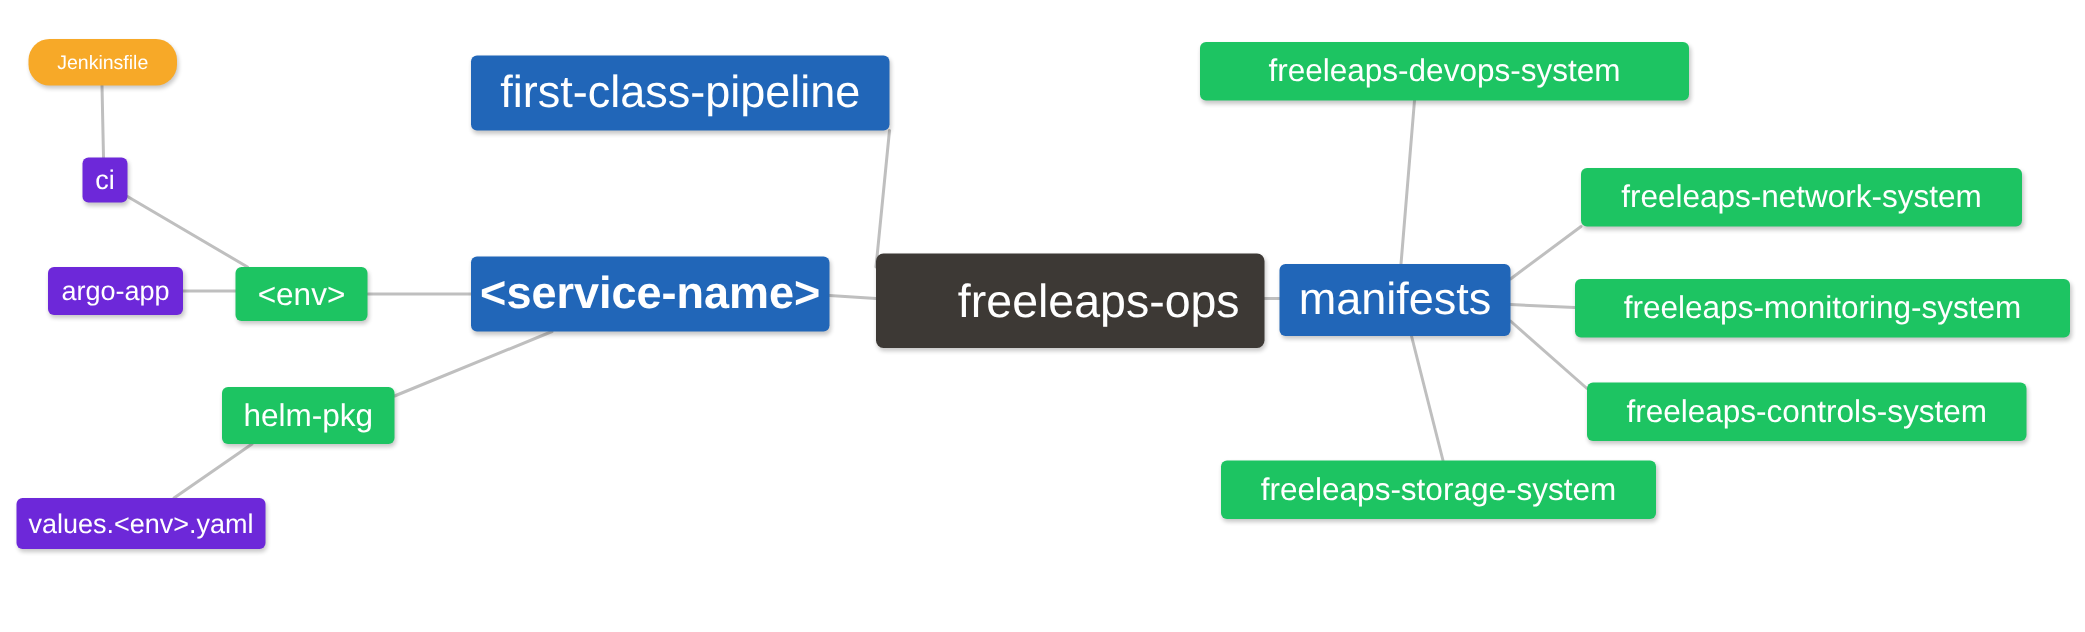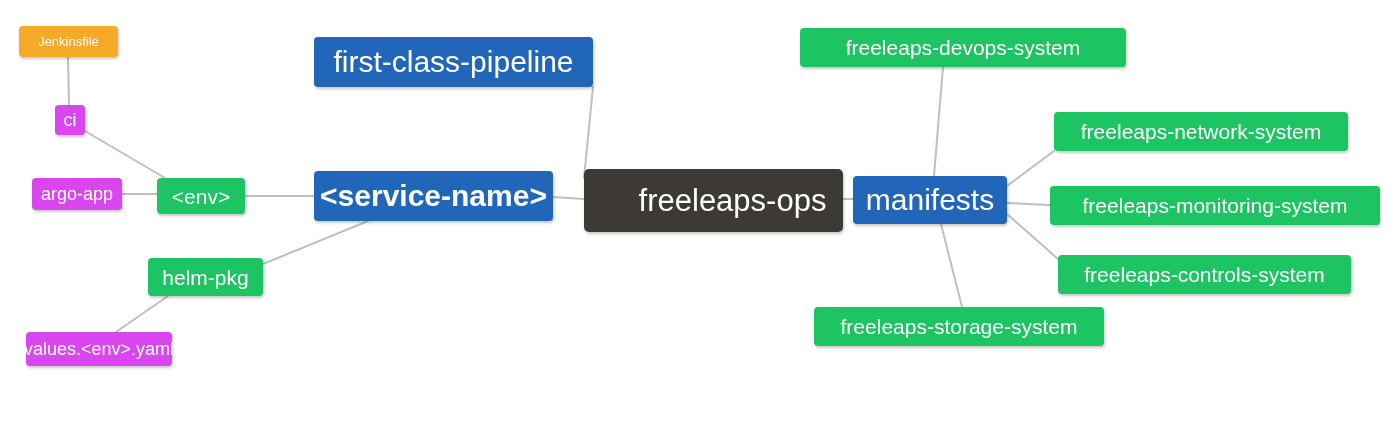--- a/index.html
+++ b/index.html
@@ -47,21 +47,21 @@
     line-height: 1;
     padding: 0 10px;
   }
   .node.root {
     background: #3d3935;
     font-size: 31px;
     border-radius: 5px;
   }
   .node.blue   { background: #2166b8; }
   .node.green  { background: #1dc462; }
-  .node.red    { background: #d946ef; }
+  .node.red    { background: #6d28d9; }
   .node.orange { background: #f7a928; }
 
   .size-xl { font-size: 31px; }
   .size-lg { font-size: 30px; }
   .size-md { font-size: 21px; }
   .size-sm { font-size: 18px; }
   .size-xs { font-size: 13px; }
 </style>
 </head>
 <body>
@@ -95,27 +95,27 @@
       </div>
       <div class="node green size-md" style="left: 157px; top: 178px; width: 88px; height: 36px;">
         <span>&lt;env&gt;</span>
       </div>
       <div class="node red size-sm" style="left: 32px; top: 178px; width: 90px; height: 32px;">
         <span>argo-app</span>
       </div>
       <div class="node red size-sm" style="left: 55px; top: 105px; width: 30px; height: 30px;">
         <span>ci</span>
       </div>
-      <div class="node orange size-xs" style="left: 19px; top: 26px; width: 99px; height: 31px;">
+      <div class="node orange size-xs" style="left: 19px; top: 26px; width: 99px; height: 31px; border-radius: 14px;">
         <span>Jenkinsfile</span>
       </div>
       <div class="node green size-md" style="left: 148px; top: 258px; width: 115px; height: 38px; text-align: center;">
         <span>helm-pkg</span>
       </div>
-      <div class="node red size-sm" style="left: 26px; top: 332px; width: 146px; height: 34px;">
+      <div class="node red size-sm" style="left: 11px; top: 332px; width: 166px; height: 34px;">
         <span>values.&lt;env&gt;.yaml</span>
       </div>
       <div class="node blue size-lg" style="left: 853px; top: 176px; width: 154px; height: 48px;">
         <span>manifests</span>
       </div>
       <div class="node green size-md" style="left: 800px; top: 28px; width: 326px; height: 39px;">
         <span>freeleaps-devops-system</span>
       </div>
       <div class="node green size-md" style="left: 1054px; top: 112px; width: 294px; height: 39px; align-items: center;">
         <span>freeleaps-network-system</span>

